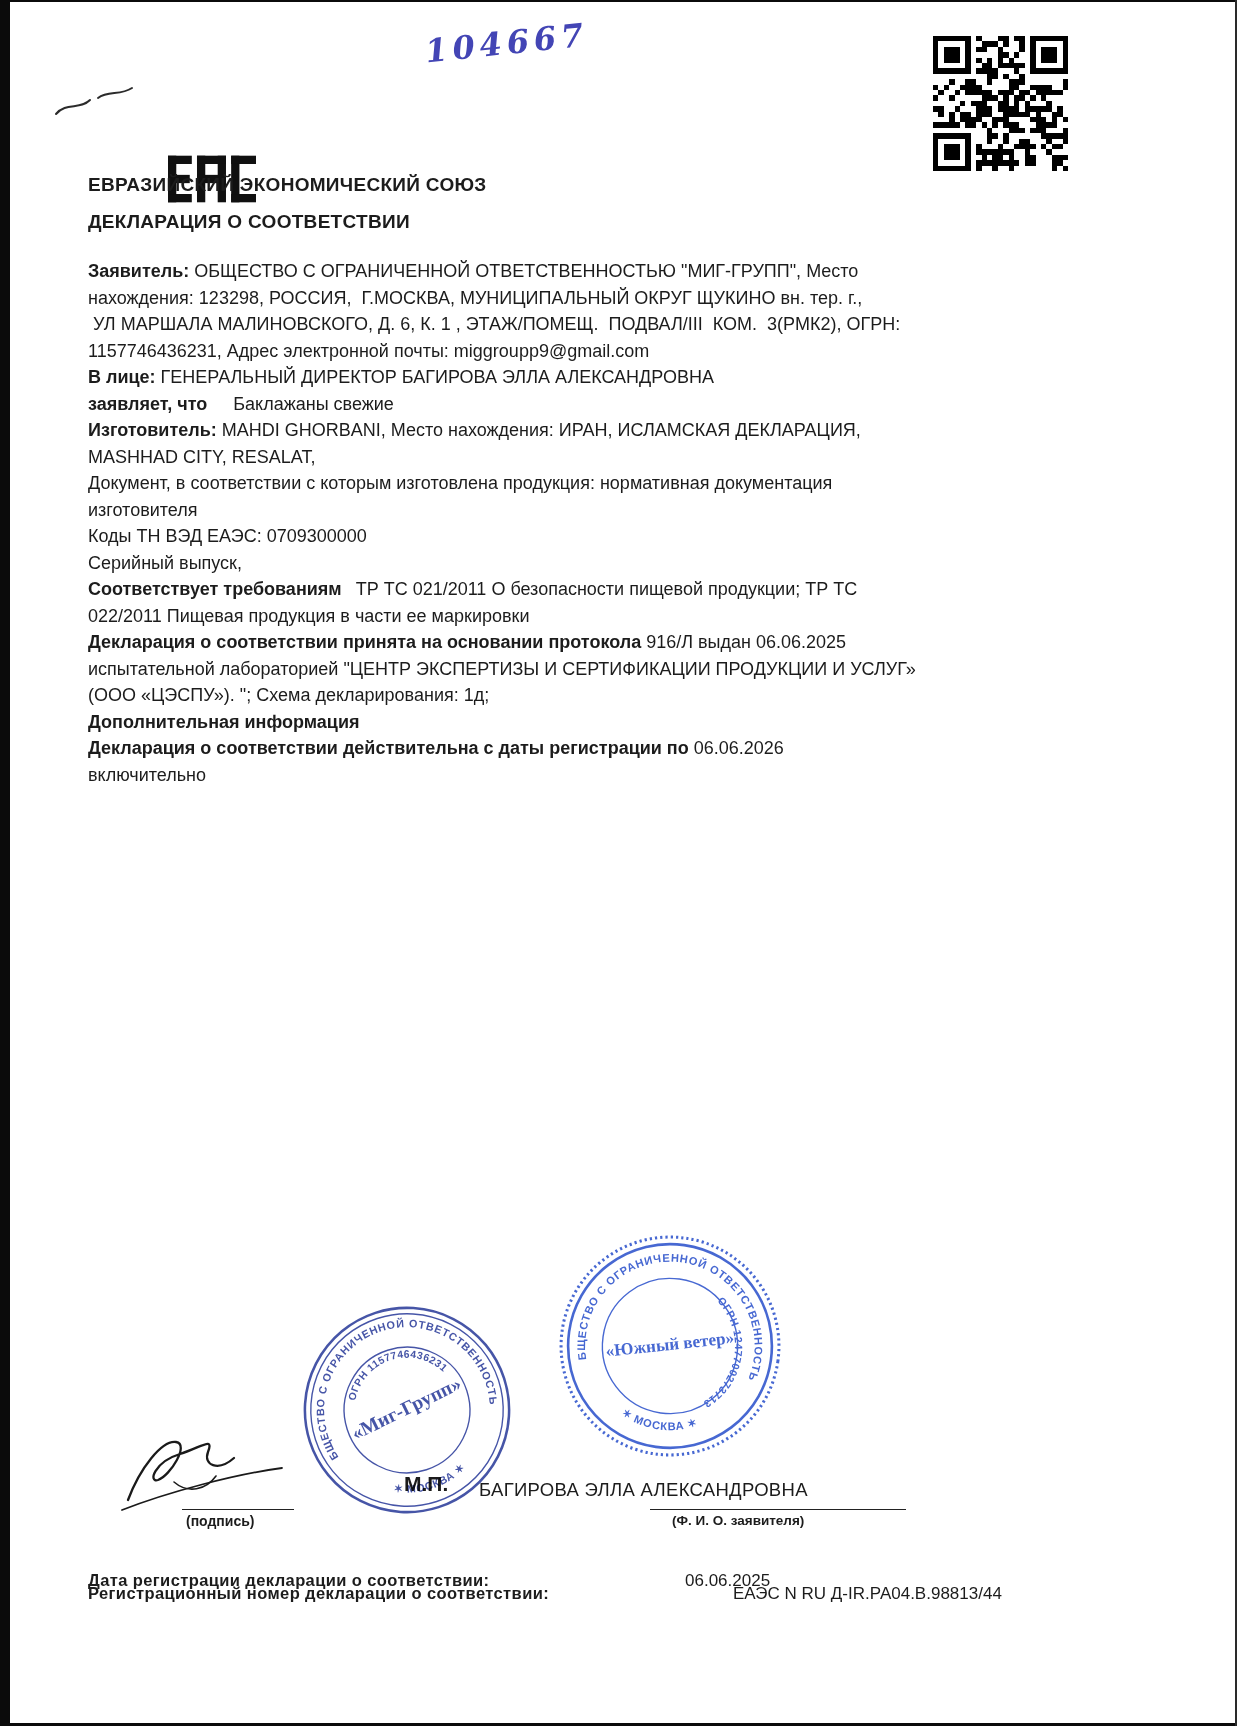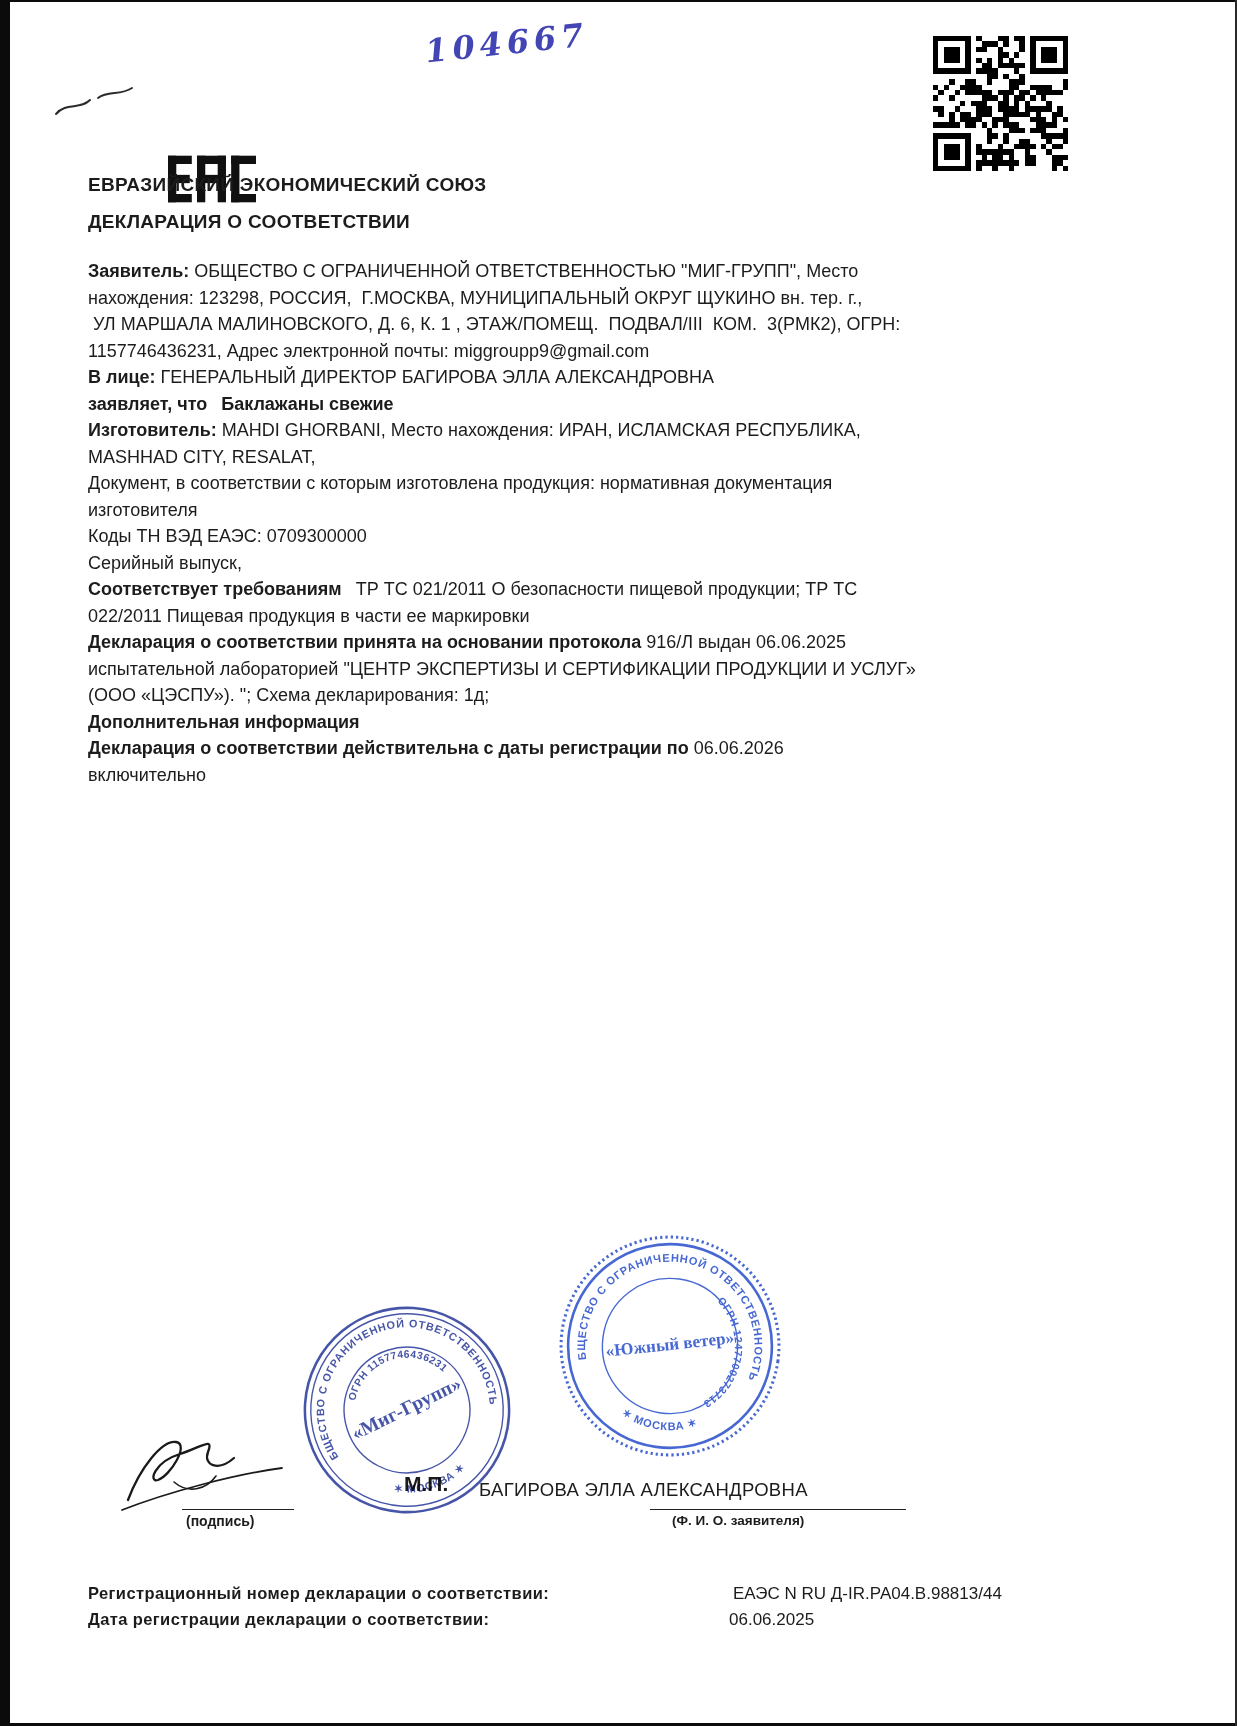--- a/index.html
+++ b/index.html
@@ -25,38 +25,38 @@
   .eac rect{fill:#101010;}
 
   .titles{position:absolute;left:88px;top:174px;width:1020px;}
   .title1{font-size:19px;font-weight:bold;letter-spacing:.3px;}
   .title2{font-size:19px;font-weight:bold;letter-spacing:.3px;margin-top:15px;}
 
   .content{position:absolute;left:88px;top:258px;width:1064px;font-size:18px;line-height:26.5px;}
   .content p{margin:0;}
   .content span{white-space:pre-wrap;}
   .b{font-weight:bold;}
-  .gap1{margin-left:14px;font-weight:bold;}
+  .gap1{margin-left:26px;}
   .gap2{margin-left:14px;}
   .mt2{margin-top:2px;} .mt6{margin-top:6px;} .mt10{margin-top:10px;}
   .mt22{margin-top:22px;} .mt55{margin-top:55px;}
 
   
   .signature{position:absolute;left:118px;top:1418px;width:170px;height:100px;}
   .signature path{stroke:#1a1a1a;fill:none;stroke-linecap:round;}
   .sig-line{position:absolute;left:182px;top:1509px;width:112px;border-top:1.6px solid #222;}
   .sig-caption{position:absolute;left:186px;top:1513px;font-size:14px;font-weight:bold;}
   .mp{position:absolute;left:404px;top:1472px;font-size:21px;font-weight:bold;}
   .fio-name{position:absolute;left:479px;top:1479px;font-size:18.5px;letter-spacing:.3px;}
   .fio-line{position:absolute;left:650px;top:1509px;width:256px;border-top:1.6px solid #222;}
   .fio-caption{position:absolute;left:672px;top:1513px;font-size:13.5px;font-weight:bold;}
 
   .reg-row{position:absolute;left:88px;width:1110px;display:flex;align-items:baseline;}
   .reg-row.num{top:1584px;gap:48px;}
-  .reg-row.date{top:1610px;gap:44px;}
+  .reg-row.date{top:1571px;}
   .reg-label{font-weight:bold;font-size:16.5px;letter-spacing:.4px;width:597px;flex:none;}
   .reg-value{font-size:17px;}
 
   
   .stamp{position:absolute;mix-blend-mode:multiply;opacity:.88;}
   .stamp-mig{left:299px;top:1302px;width:216px;height:216px;color:#2c3d9b;}
   .stamp-yuz{left:555px;top:1231px;width:230px;height:230px;color:#2d53cc;}
   .stamp .ring{fill:none;stroke:currentColor;stroke-width:2.6;}
   .stamp .thin{stroke-width:1.4;}
   .stamp .dotted{fill:none;stroke:currentColor;stroke-width:3;stroke-dasharray:2.2 3;}
@@ -334,21 +334,21 @@
     <div class="title2">ДЕКЛАРАЦИЯ О СООТВЕТСТВИИ</div>
   </div>
 
   <div class="content">
     <p><span class="b">Заявитель:</span> <span>ОБЩЕСТВО С ОГРАНИЧЕННОЙ ОТВЕТСТВЕННОСТЬЮ "МИГ-ГРУПП", Место
 нахождения: 123298, РОССИЯ,  Г.МОСКВА, МУНИЦИПАЛЬНЫЙ ОКРУГ ЩУКИНО вн. тер. г.,
  УЛ МАРШАЛА МАЛИНОВСКОГО, Д. 6, К. 1 , ЭТАЖ/ПОМЕЩ.  ПОДВАЛ/III  КОМ.  3(РМК2), ОГРН:
 1157746436231, Адрес электронной почты: miggroupp9@gmail.com</span></p>
     <p class="mt6"><span class="b">В лице:</span> <span>ГЕНЕРАЛЬНЫЙ ДИРЕКТОР БАГИРОВА ЭЛЛА АЛЕКСАНДРОВНА</span></p>
     <p class="mt10"><span class="b">заявляет, что</span><span class="gap1">Баклажаны свежие</span></p>
-    <p class="mt2"><span class="b">Изготовитель:</span> <span>MAHDI GHORBANI, Место нахождения: ИРАН, ИСЛАМСКАЯ РЕСПУБЛИКА,
+    <p class="mt2"><span class="b">Изготовитель:</span> <span>MAHDI GHORBANI, Место нахождения: ИРАН, ИСЛАМСКАЯ ДЕКЛАРАЦИЯ,
 MASHHAD CITY, RESALAT,</span></p>
     <p><span>Документ, в соответствии с которым изготовлена продукция: нормативная документация
 изготовителя</span></p>
     <p><span>Коды ТН ВЭД ЕАЭС: 0709300000</span></p>
     <p><span>Серийный выпуск,</span></p>
     <p class="mt6"><span class="b">Соответствует требованиям</span><span class="gap2">ТР ТС 021/2011 О безопасности пищевой продукции; ТР ТС
 022/2011 Пищевая продукция в части ее маркировки</span></p>
     <p class="mt22"><span class="b">Декларация о соответствии принята на основании протокола</span> <span>916/Л выдан 06.06.2025
 испытательной лабораторией "ЦЕНТР ЭКСПЕРТИЗЫ И СЕРТИФИКАЦИИ ПРОДУКЦИИ И УСЛУГ»
 (ООО «ЦЭСПУ»). "; Схема декларирования: 1д;</span></p>

